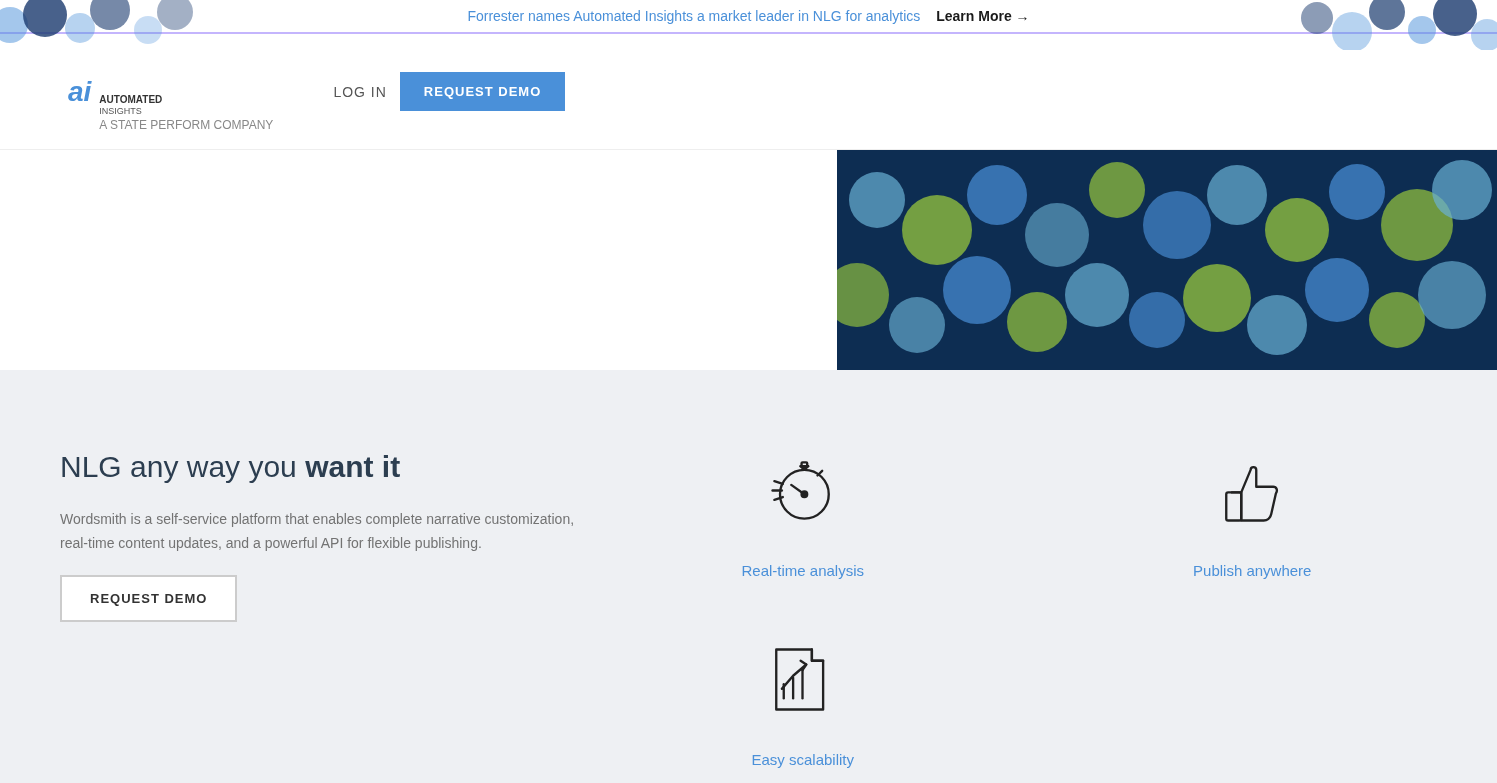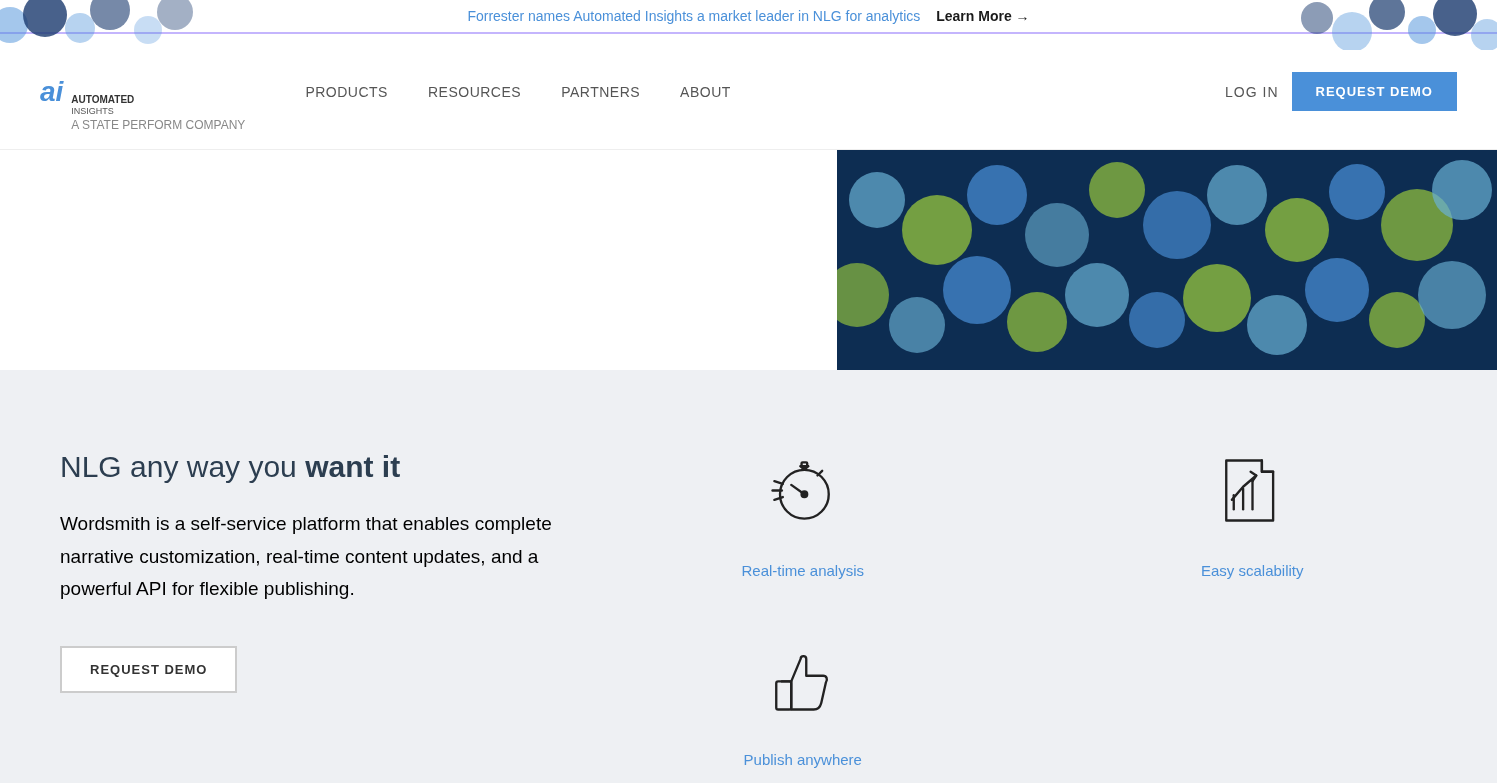--- a/index.html
+++ b/index.html
@@ -57,20 +57,21 @@
       display: flex;
       align-items: center;
       gap: 8px;
       margin-right: 60px;
     }
     .logo-ai {
       font-size: 28px;
       color: #4a90d9;
       font-weight: bold;
       font-style: italic;
+      margin-left: 28px;
     }
     .logo-text {
       display: flex;
       flex-direction: column;
       font-size: 9px;
       color: #555;
       line-height: 1.3;
       text-transform: uppercase;
       margin-top: 43px;
     }
@@ -157,24 +158,24 @@
     .feature-title {
       font-size: 30px;
       color: #2c3e50;
       margin-bottom: 24px;
       font-weight: normal;
     }
     .feature-title strong {
       font-weight: bold;
     }
     .feature-desc {
-      font-size: 19px;
-      color: #000000;
+      font-size: 14px;
+      color: #737373;
       line-height: 1.7;
-      margin-bottom: 41px;
+      margin-bottom: 19px;
     }
     .request-demo-btn-2 {
       background: #fff;
       color: #333;
       border: 2px solid #ccc;
       padding: 14px 28px;
       font-size: 13px;
       font-weight: bold;
       letter-spacing: 1px;
       cursor: pointer;
@@ -247,26 +248,20 @@
 <nav class="navbar">
   <div class="logo-area">
     <span class="logo-ai">ai</span>
     <div class="logo-text">
       <span class="company-name">AUTOMATED</span>
       <span>INSIGHTS</span>
       <span class="subsidiary">A STATE PERFORM COMPANY</span>
     </div>
   </div>
 
-  <div class="nav-links">
-    <a class="nav-link">PRODUCTS</a>
-    <a class="nav-link">RESOURCES</a>
-    <a class="nav-link">PARTNERS</a>
-    <a class="nav-link">ABOUT</a>
-  </div>
 
   <div class="nav-actions">
     <a class="login-link">LOG IN</a>
     <button class="request-demo-btn">REQUEST DEMO</button>
   </div>
 </nav>
 
 <div class="hero-area">
   <div class="hero-left"></div>
   <div class="hero-right">
@@ -334,40 +329,40 @@
         </svg>
       </div>
       <span class="feature-label">Real-time analysis</span>
     </div>
 
 
     <div class="feature-item">
       <div class="feature-icon">
         <svg viewBox="0 0 80 80" fill="none" stroke="#222" stroke-width="2.5" stroke-linecap="round" stroke-linejoin="round">
 
-          <path d="M12 8 L50 8 L50 20 L62 20 L62 72 L12 72 Z"></path>
-          <polyline points="50,8 50,20 62,20"></polyline>
-
-          <line x1="20" y1="60" x2="20" y2="45"></line>
-          <line x1="30" y1="60" x2="30" y2="38"></line>
-          <line x1="40" y1="60" x2="40" y2="30"></line>
-
-          <polyline points="18,50 30,36 44,24" stroke="#222"></polyline>
-          <polyline points="38,20 44,24 40,30"></polyline>
-        </svg>
-      </div>
-      <span class="feature-label">Easy scalability</span>
-    </div>
-
-    <div class="feature-item">
-      <div class="feature-icon">
-        <svg viewBox="0 0 80 80" fill="none" stroke="#222" stroke-width="2.5" stroke-linecap="round" stroke-linejoin="round">
-
           <path d="M28 72 L28 42 L38 18 C38 14 44 14 44 18 L44 36 L62 36 C66 36 67 40 65 43 L60 65 C59 69 56 72 52 72 Z"></path>
           <line x1="28" y1="42" x2="18" y2="42"></line>
           <rect x="12" y="42" width="16" height="30" rx="2"></rect>
         </svg>
       </div>
       <span class="feature-label">Publish anywhere</span>
     </div>
 
+    <div class="feature-item">
+      <div class="feature-icon">
+        <svg viewBox="0 0 80 80" fill="none" stroke="#222" stroke-width="2.5" stroke-linecap="round" stroke-linejoin="round">
+
+          <path d="M12 8 L50 8 L50 20 L62 20 L62 72 L12 72 Z"></path>
+          <polyline points="50,8 50,20 62,20"></polyline>
+
+          <line x1="20" y1="60" x2="20" y2="45"></line>
+          <line x1="30" y1="60" x2="30" y2="38"></line>
+          <line x1="40" y1="60" x2="40" y2="30"></line>
+
+          <polyline points="18,50 30,36 44,24" stroke="#222"></polyline>
+          <polyline points="38,20 44,24 40,30"></polyline>
+        </svg>
+      </div>
+      <span class="feature-label">Easy scalability</span>
+    </div>
+
   </div>
 </div>
 
 </body></html>

